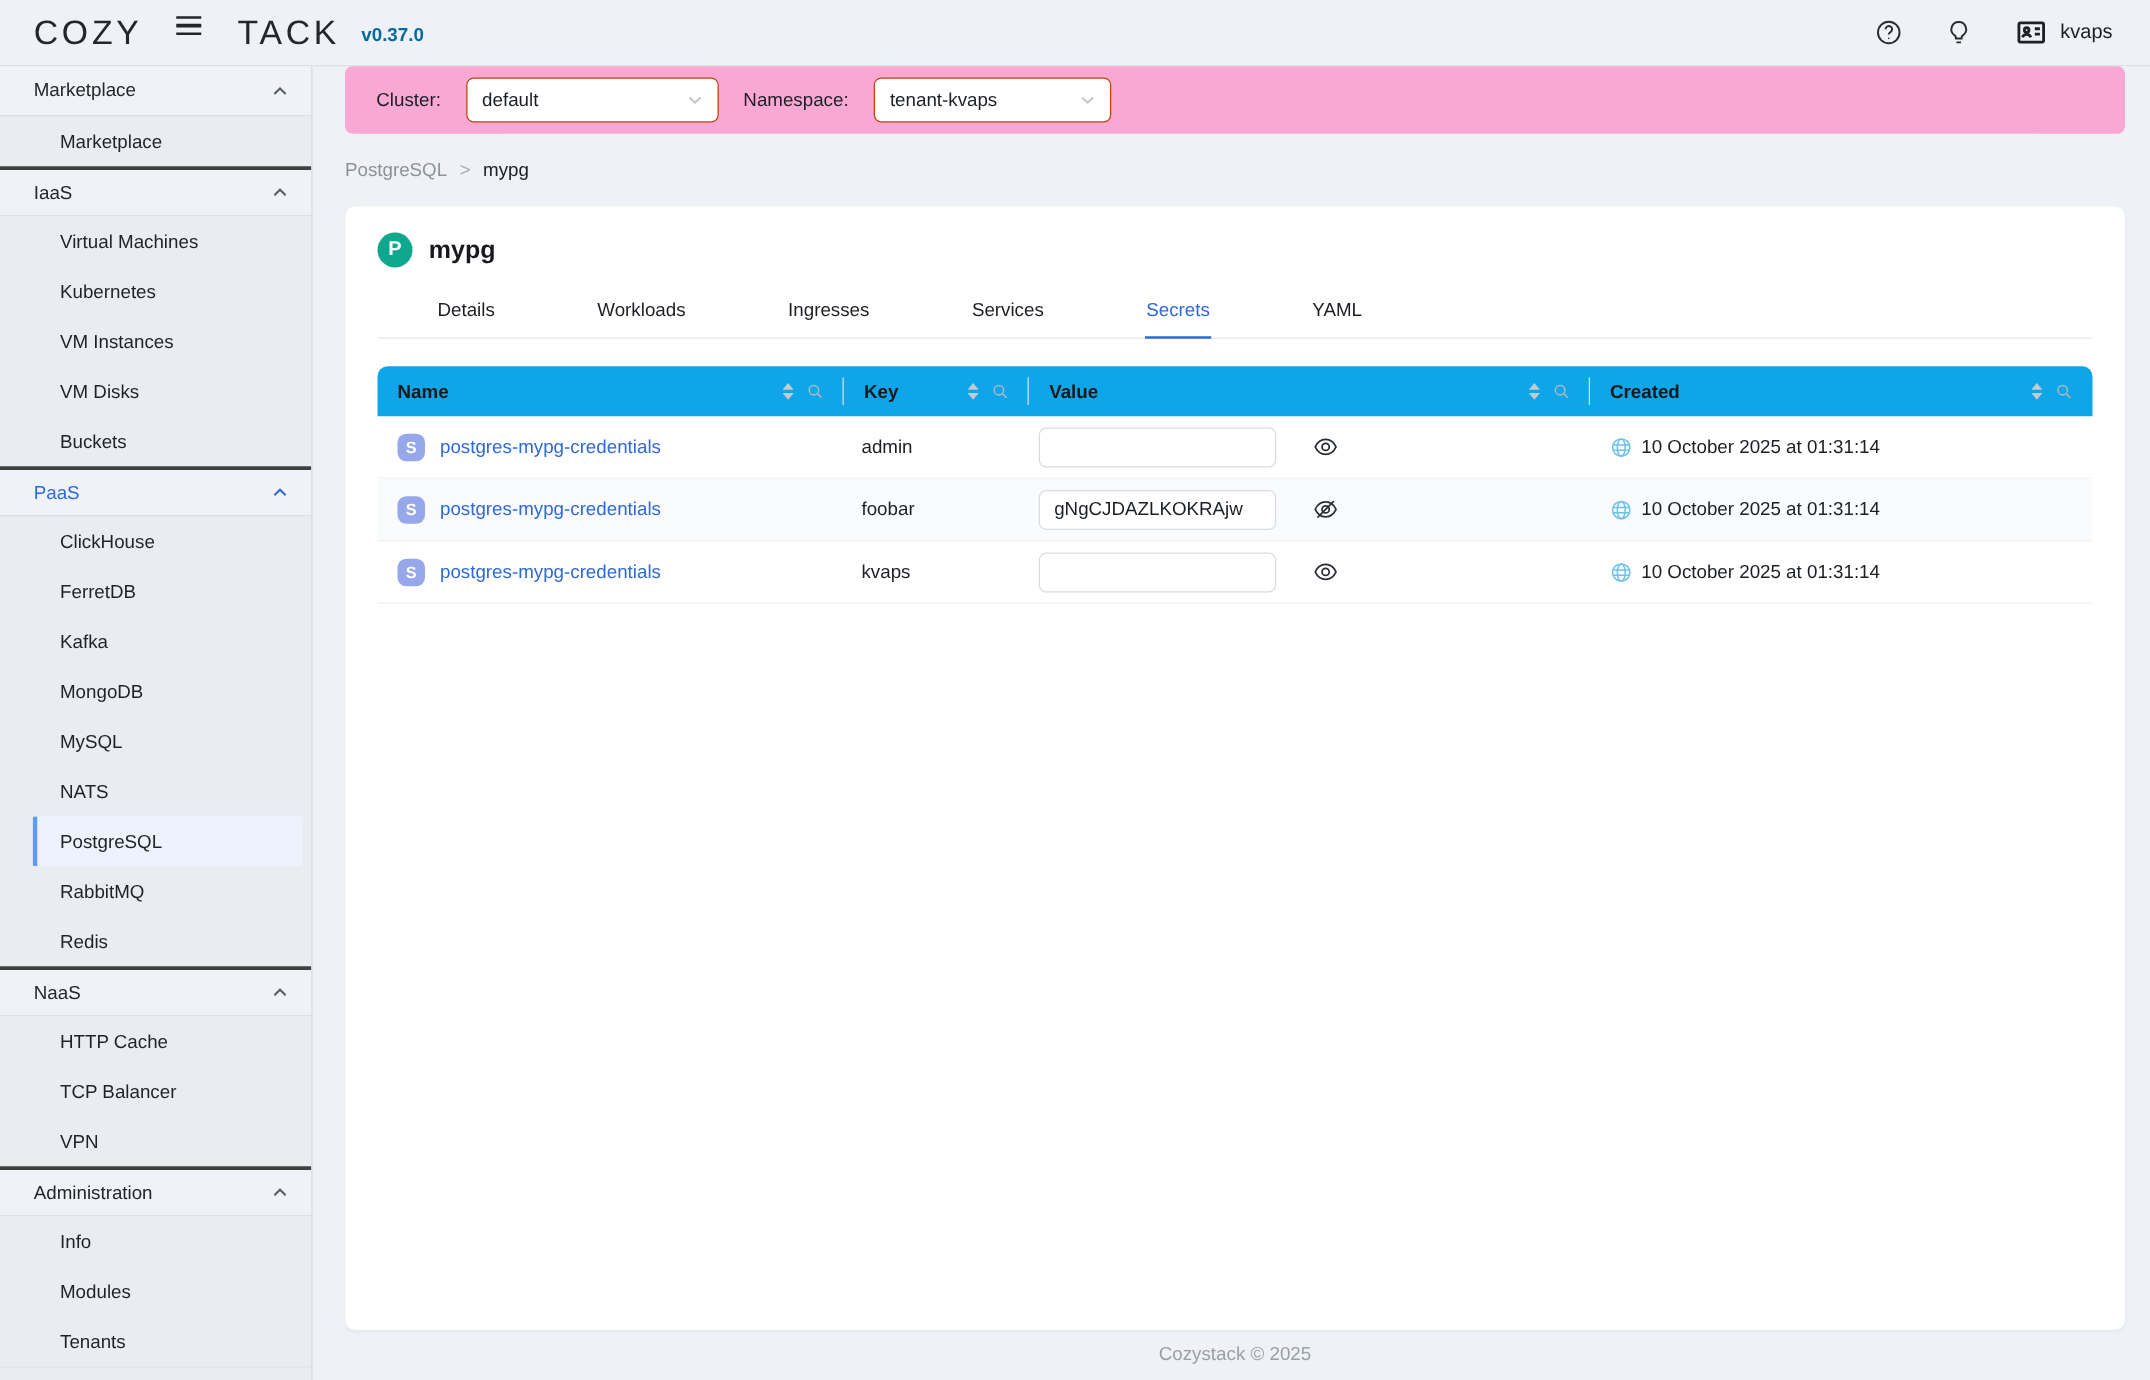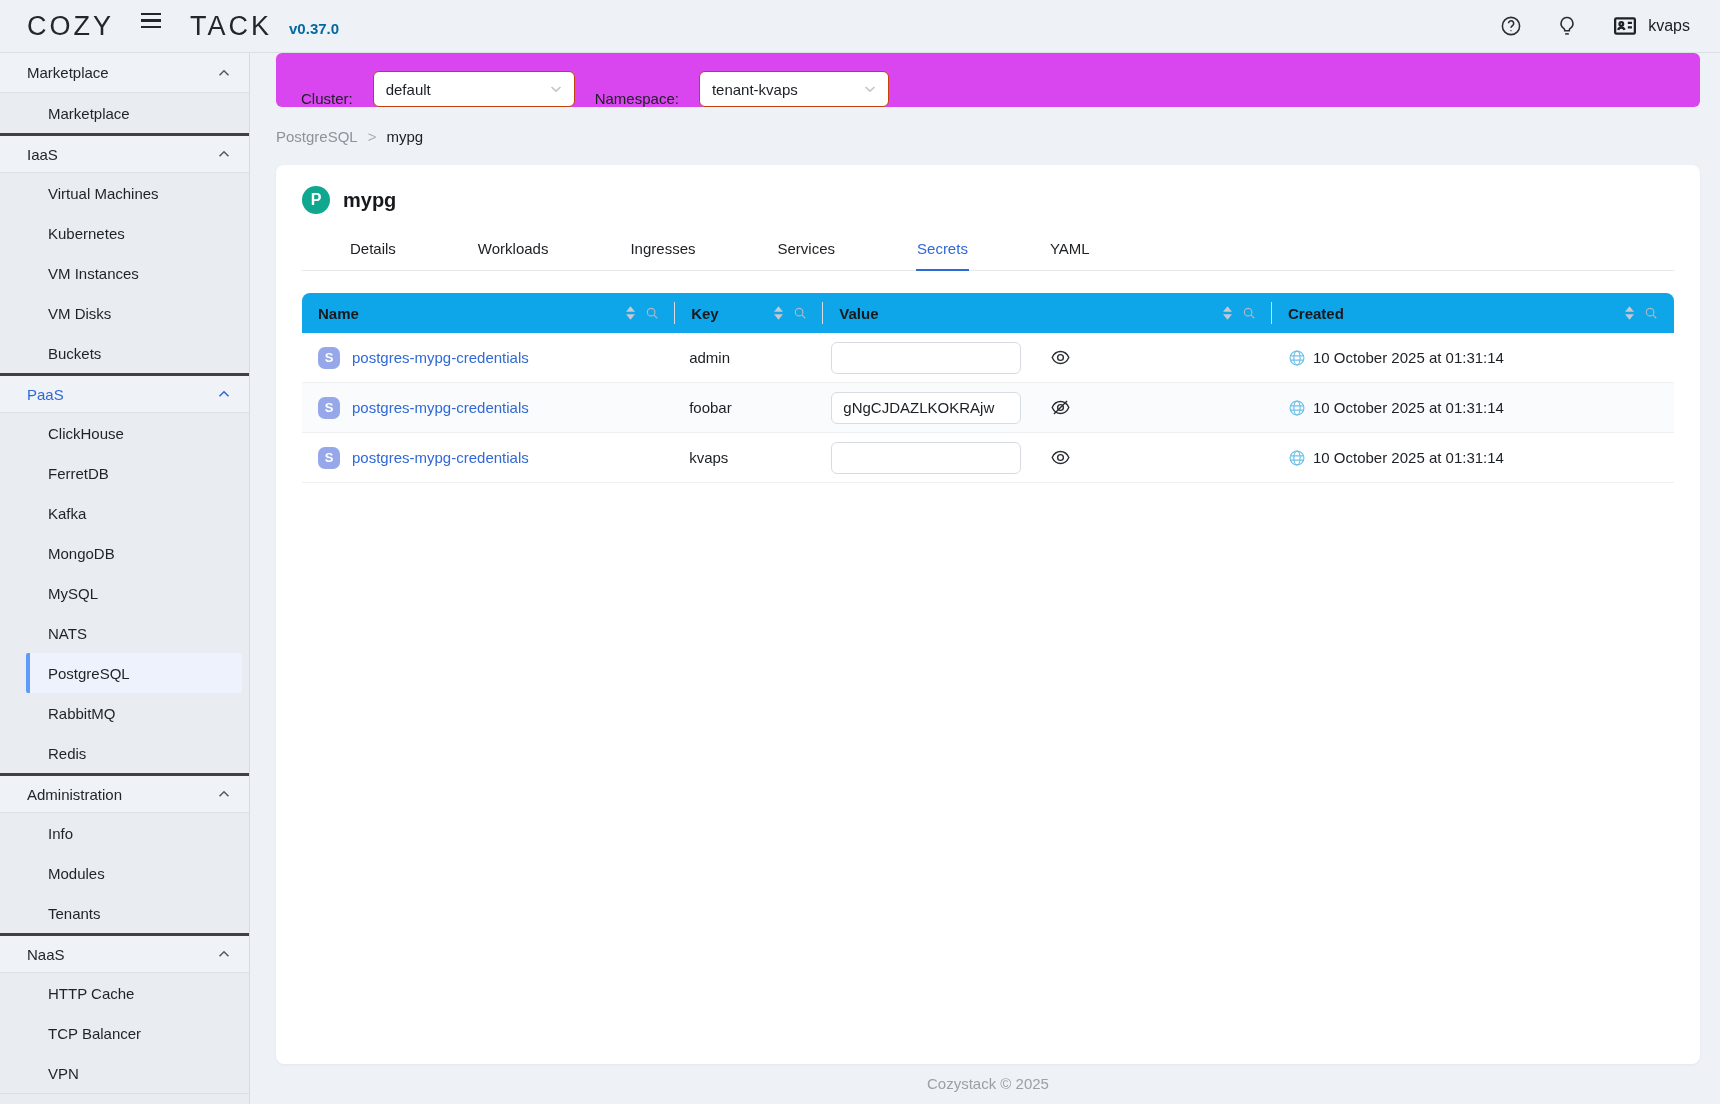--- a/index.html
+++ b/index.html
@@ -48,22 +48,22 @@
   .sb-item.selected {
     background:#edf2fc; border-left:4px solid #5d9cf8;
     margin:0 7px 0 26px; padding-left:18px; border-radius:2px;
   }
   .sb-section:last-child { border-bottom:1px solid #dce0e6; }
 
   
   .content { flex:1; min-width:0; display:flex; flex-direction:column; padding:0 20px 0 26px; }
 
   .cluster-bar {
-    flex:0 0 auto; height:54px; background:#d946ef; border-radius:6px;
-    display:flex; align-items:flex-end; padding:0 25px; gap:20px;
+    flex:0 0 auto; height:54px; background:#f9a8d4; border-radius:6px;
+    display:flex; align-items:center; padding:0 25px; gap:20px;
   }
   .bar-label { font-size:15px; color:#1c1f23; }
   .select {
     background:#fff; border:1px solid #c2410c; border-radius:6px; height:36px;
     display:flex; align-items:center; justify-content:space-between;
     padding:0 12px; font-size:15px; cursor:pointer;
   }
   .select.cluster { width:202px; }
   .select.namespace { width:190px; }
   .select .chev-down { width:12px; height:8px; }
@@ -263,58 +263,58 @@
   </div>
 
   <div class="sb-item">
     <span class="sb-item-label">Redis</span>
   </div>
 </div>
   </div>
 
   <div class="sb-section">
     <div class="sb-header">
+      <span class="sb-header-label">NaaS</span>
+      <svg class="chev" viewBox="0 0 12 8">
+              <polyline points="1.5,6.2 6,1.8 10.5,6.2"></polyline>
+            </svg>
+    </div>
+    <div class="sb-items">
+  <div class="sb-item">
+    <span class="sb-item-label">HTTP Cache</span>
+  </div>
+
+  <div class="sb-item">
+    <span class="sb-item-label">TCP Balancer</span>
+  </div>
+
+  <div class="sb-item">
+    <span class="sb-item-label">VPN</span>
+  </div>
+</div>
+  </div>
+
+  <div class="sb-section">
+    <div class="sb-header">
       <span class="sb-header-label">Administration</span>
       <svg class="chev" viewBox="0 0 12 8">
               <polyline points="1.5,6.2 6,1.8 10.5,6.2"></polyline>
             </svg>
     </div>
     <div class="sb-items">
   <div class="sb-item">
     <span class="sb-item-label">Info</span>
   </div>
 
   <div class="sb-item">
     <span class="sb-item-label">Modules</span>
   </div>
 
   <div class="sb-item">
     <span class="sb-item-label">Tenants</span>
-  </div>
-</div>
-  </div>
-
-  <div class="sb-section">
-    <div class="sb-header">
-      <span class="sb-header-label">NaaS</span>
-      <svg class="chev" viewBox="0 0 12 8">
-              <polyline points="1.5,6.2 6,1.8 10.5,6.2"></polyline>
-            </svg>
-    </div>
-    <div class="sb-items">
-  <div class="sb-item">
-    <span class="sb-item-label">HTTP Cache</span>
-  </div>
-
-  <div class="sb-item">
-    <span class="sb-item-label">TCP Balancer</span>
-  </div>
-
-  <div class="sb-item">
-    <span class="sb-item-label">VPN</span>
   </div>
 </div>
   </div>
 </nav>
 
     <div class="content">
 
       <div class="cluster-bar">
         <span class="bar-label">Cluster:</span>
         <div class="select cluster">

